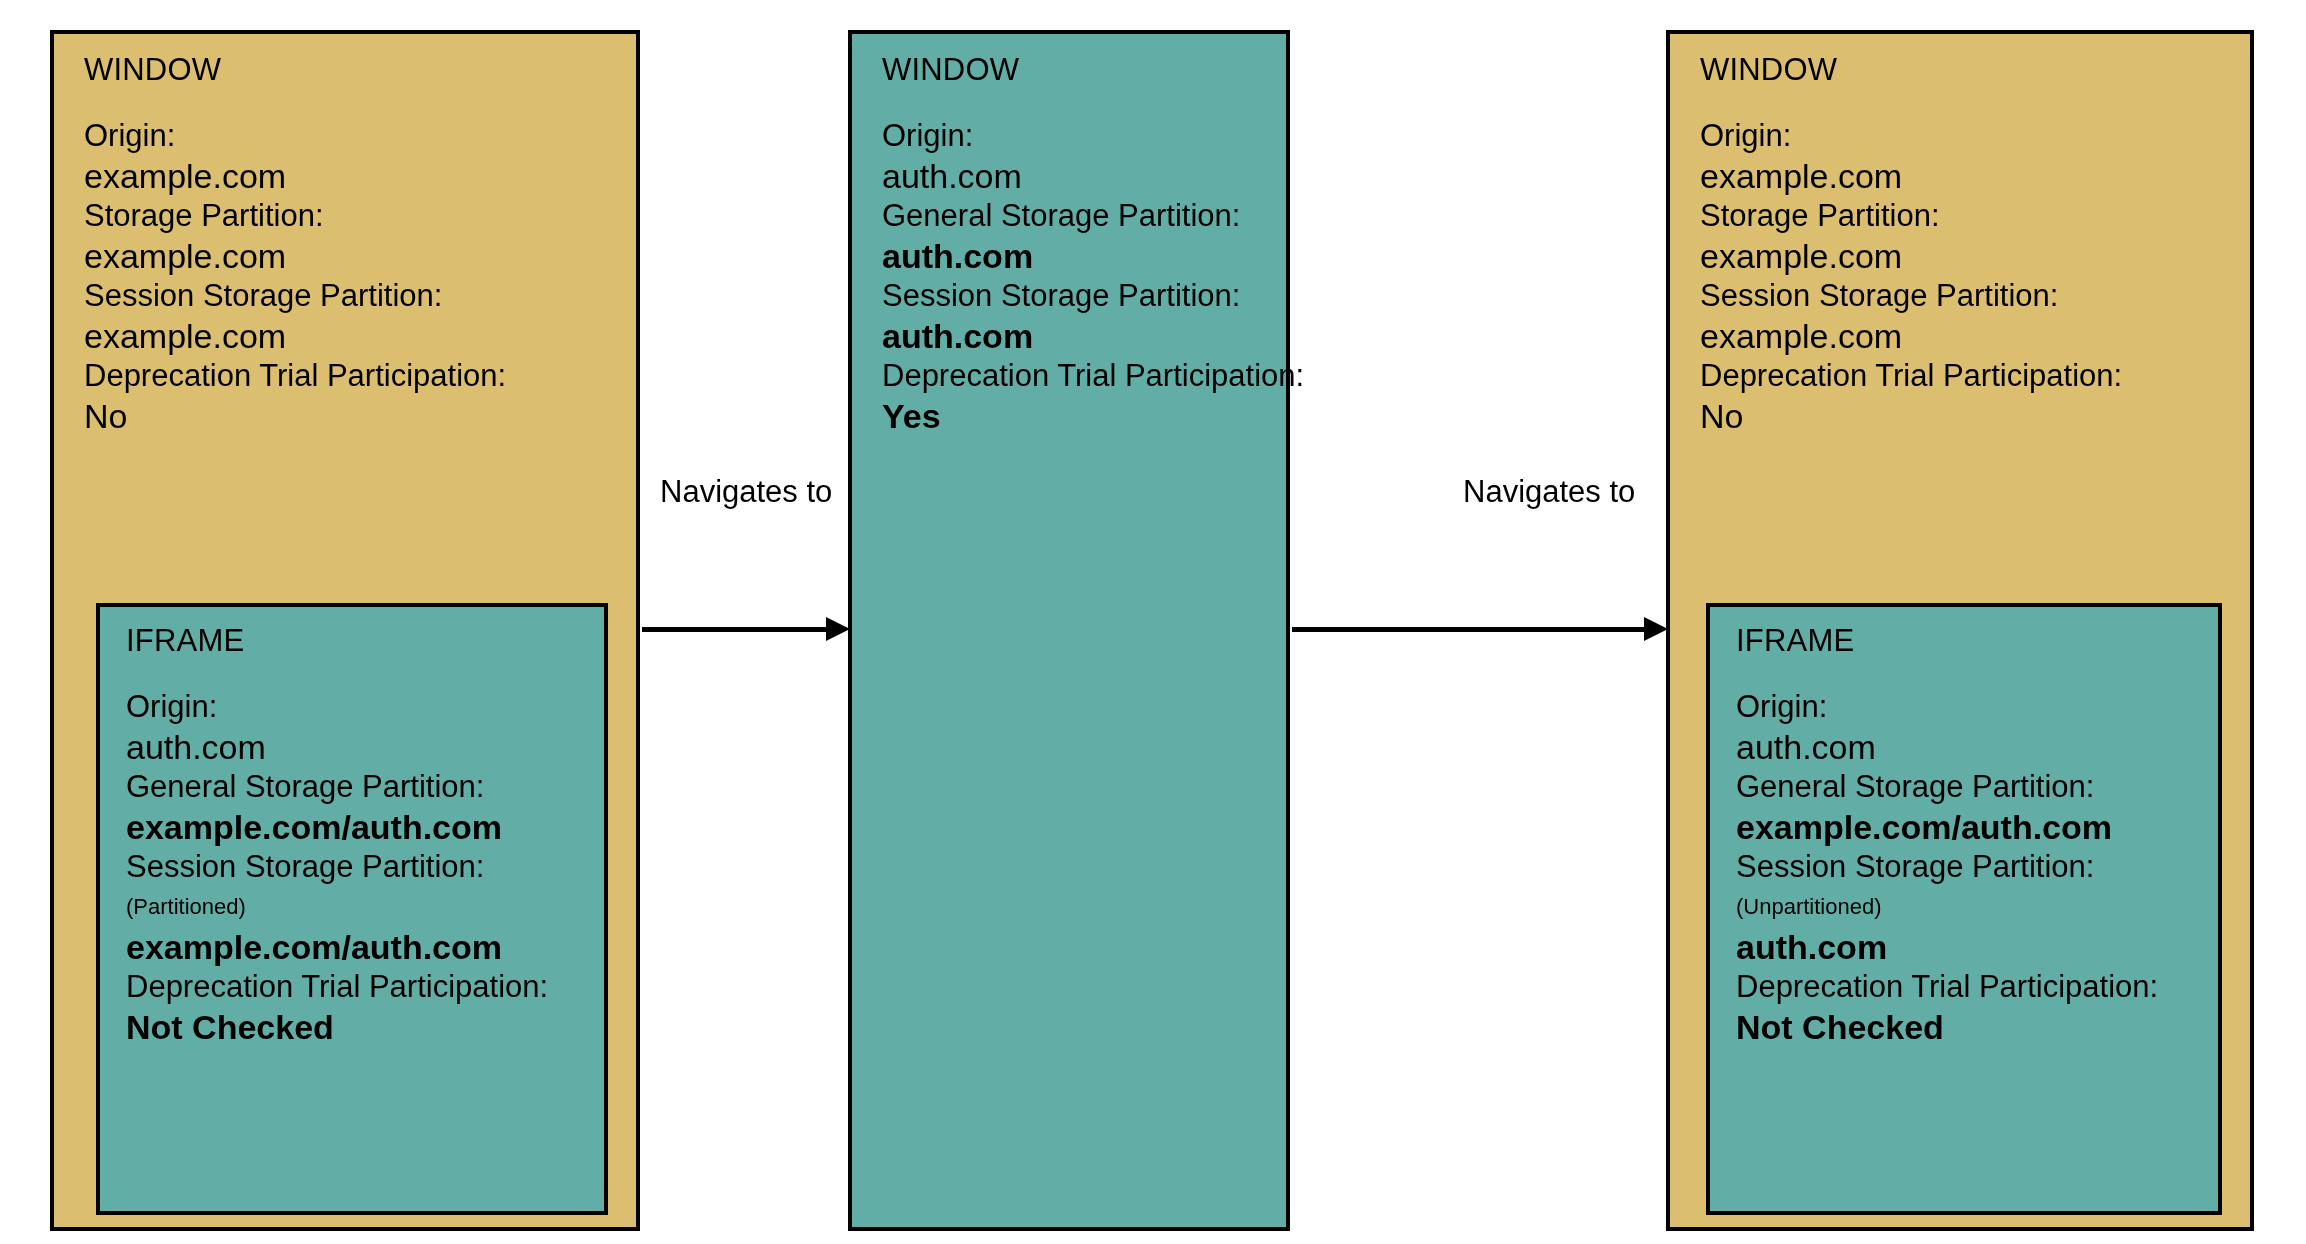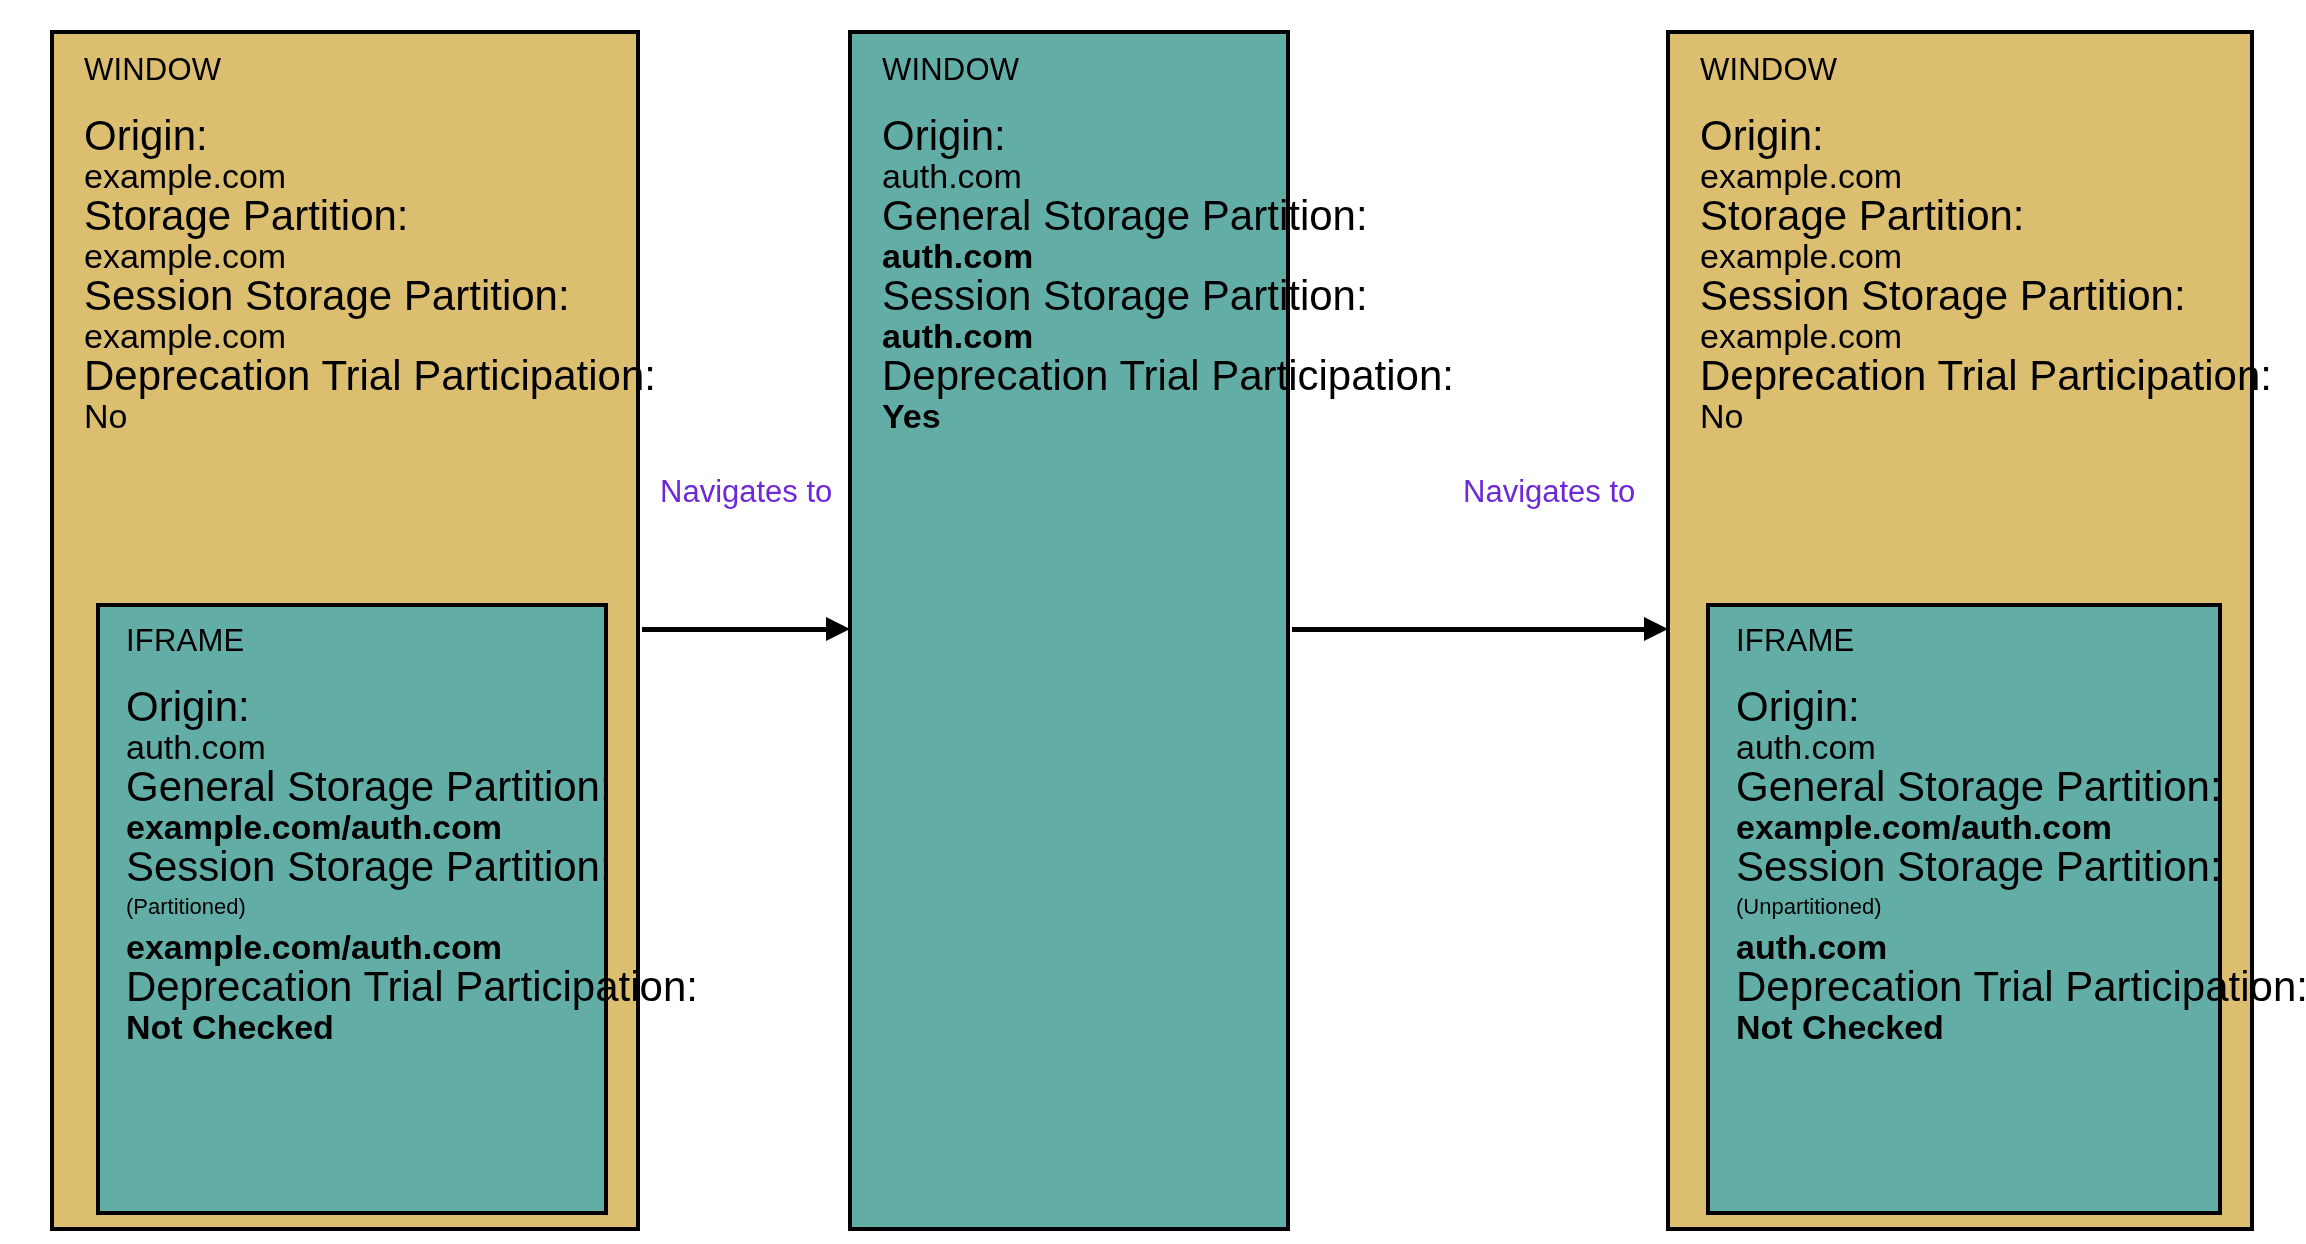--- a/index.html
+++ b/index.html
@@ -65,21 +65,21 @@
     line-height: 40px;
     letter-spacing: 0.2px;
     white-space: nowrap;
   }
 
   .field {
   }
   .field.first { margin-top: 26px; }
 
   .field-label {
-    font-size: 42px;
+    font-size: 31px;
     line-height: 40px;
     white-space: nowrap;
   }
   .field-sub {
     font-size: 22px;
     line-height: 40px;
     white-space: nowrap;
   }
   .field-value {
     font-size: 34px;
@@ -117,21 +117,21 @@
   #arrow-1 .head  { left: 184px; }
   #arrow-2 { left: 1292px; top: 593px; width: 376px; }
   #arrow-2 .shaft { width: 354px; }
   #arrow-2 .head  { left: 352px; }
 
   .arrow-label {
     position: absolute;
     font-size: 31px;
     line-height: 36px;
     white-space: nowrap;
-    color: #6d28d9;
+    color: #000000;
   }
   #arrow-label-1 { left: 660px;  top: 458px; }
   #arrow-label-2 { left: 1463px; top: 458px; }
 </style>
 </head>
 <body>
 
 <div class="stage">
 
   <div class="panel tan" id="panel-1">

